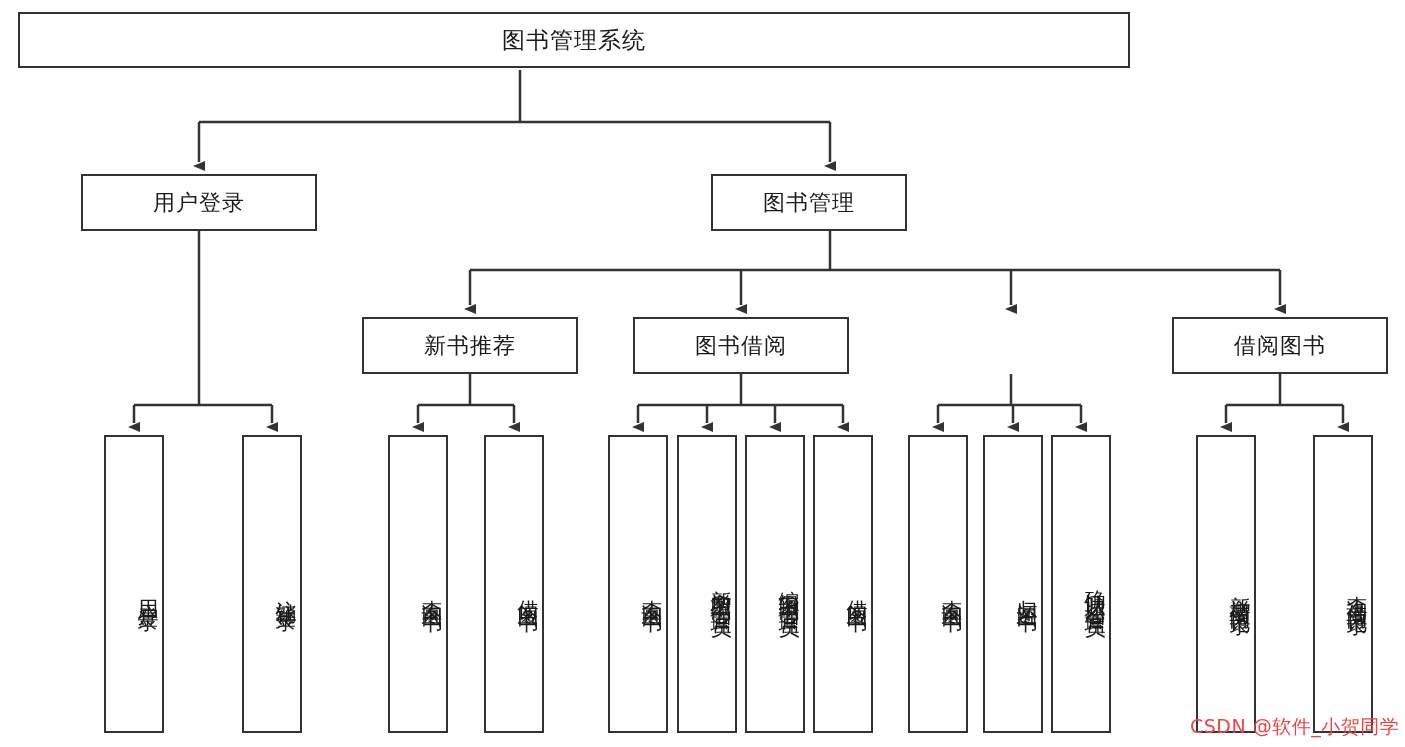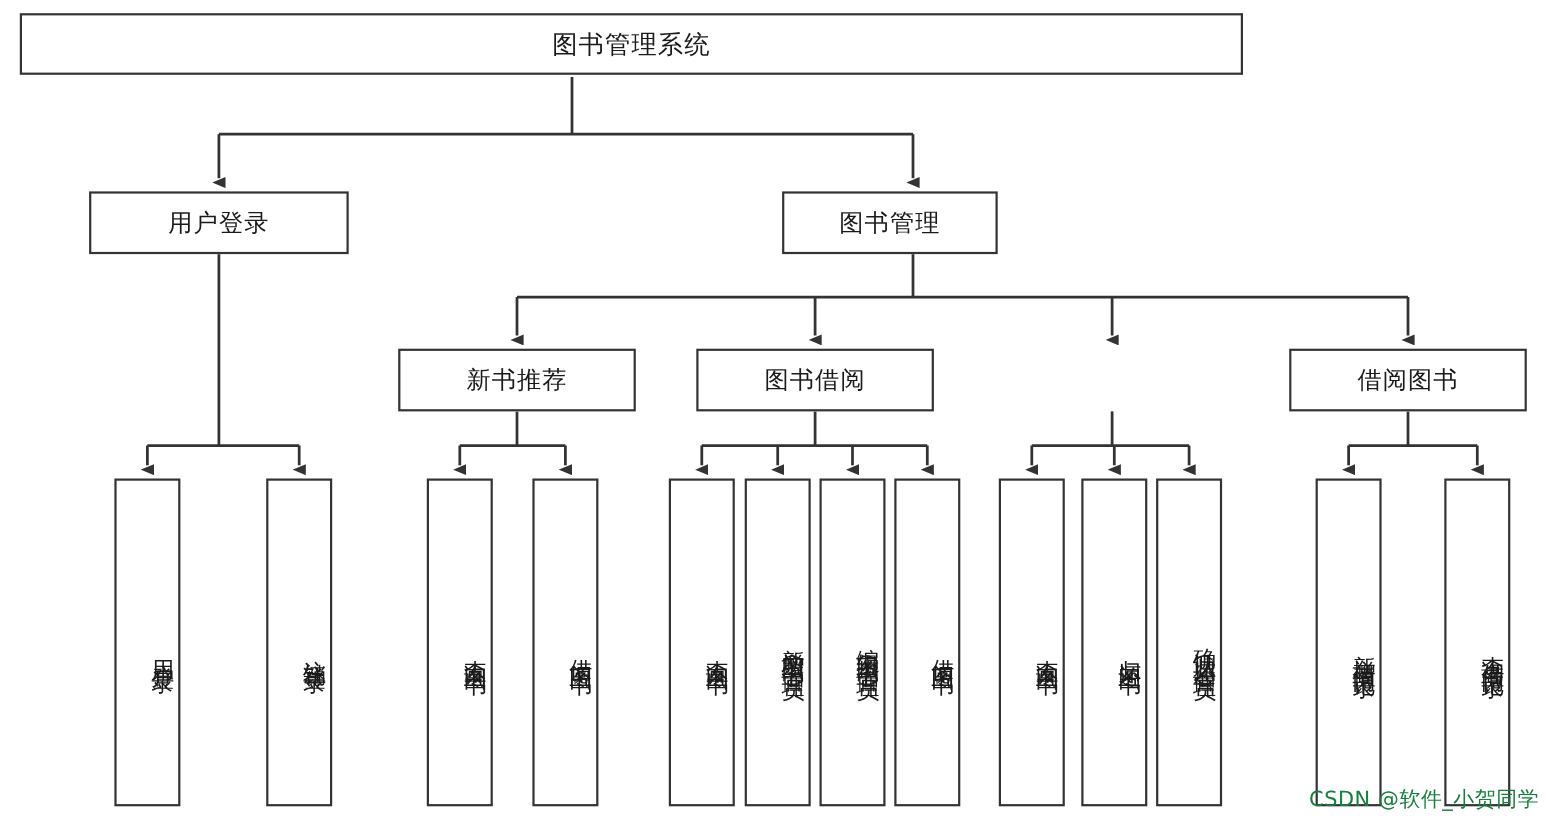--- a/index.html
+++ b/index.html
@@ -51,21 +51,21 @@
     align-items: flex-start;
     justify-content: center;
   }
   .node .label {
     display: block;
     white-space: nowrap;
   }
   .watermark {
     position: absolute;
     font-size: 19px;
-    color: #15803d;
+    color: #ef4444;
     white-space: nowrap;
     left: 1190px;
     top: 714px;
     letter-spacing: 0.5px;
   }
 </style>
 </head>
 <body>
 
 <div id="canvas">

